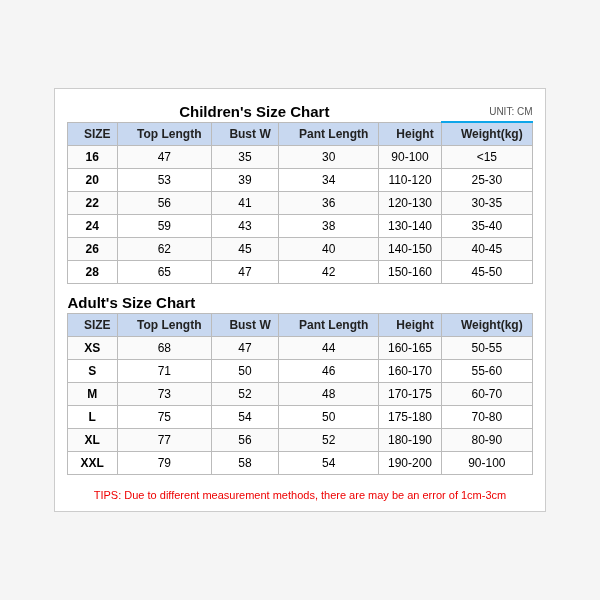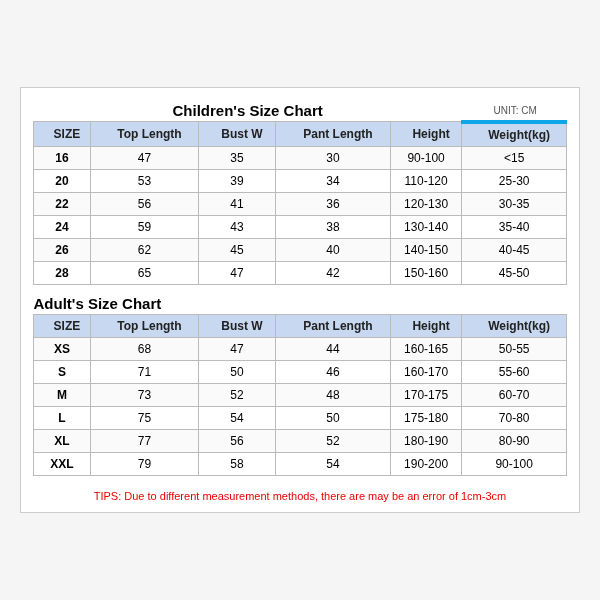--- a/index.html
+++ b/index.html
@@ -9,21 +9,21 @@
       background: #f5f5f5;
       display: flex;
       align-items: center;
       justify-content: center;
       font-family: Arial, sans-serif;
     }
     .chart-container {
       background: #fff;
       border: 1px solid #ccc;
       padding: 10px 12px 10px 12px;
-      width: 560px;
+      width: 492px;
     }
     table {
       width: 100%;
       border-collapse: collapse;
       font-size: 12px;
     }
     th, td {
       border: 1px solid #bbb;
       text-align: center;
       padding: 4px 2px;
@@ -65,21 +65,21 @@
 <div class="chart-container">
 
   <table>
     <thead>
       <tr>
         <td colspan="5" style="border:none; padding:4px 0 2px 0; text-align:center; border-bottom: 1px solid #bbb;">
           <span style="display:inline-block; position:relative; width:100%;">
             <strong style="font-size:15px;">Children's Size Chart</strong>
           </span>
         </td>
-        <td style="border:none; border-bottom:4px solid #0ea5e9; font-size:10px; color:#555; padding:4px 0 2px 2px;">UNIT: CM</td>
+        <td style="border:none; border-bottom:2px solid #0ea5e9; text-align:right; font-size:10px; color:#555; padding:4px 0 2px 2px;">UNIT: CM</td>
       </tr>
       <tr class="children-header">
         <th>SIZE</th>
         <th>Top Length</th>
         <th>Bust W</th>
         <th>Pant Length</th>
         <th>Height</th>
         <th>Weight(kg)</th>
       </tr>
     </thead>

